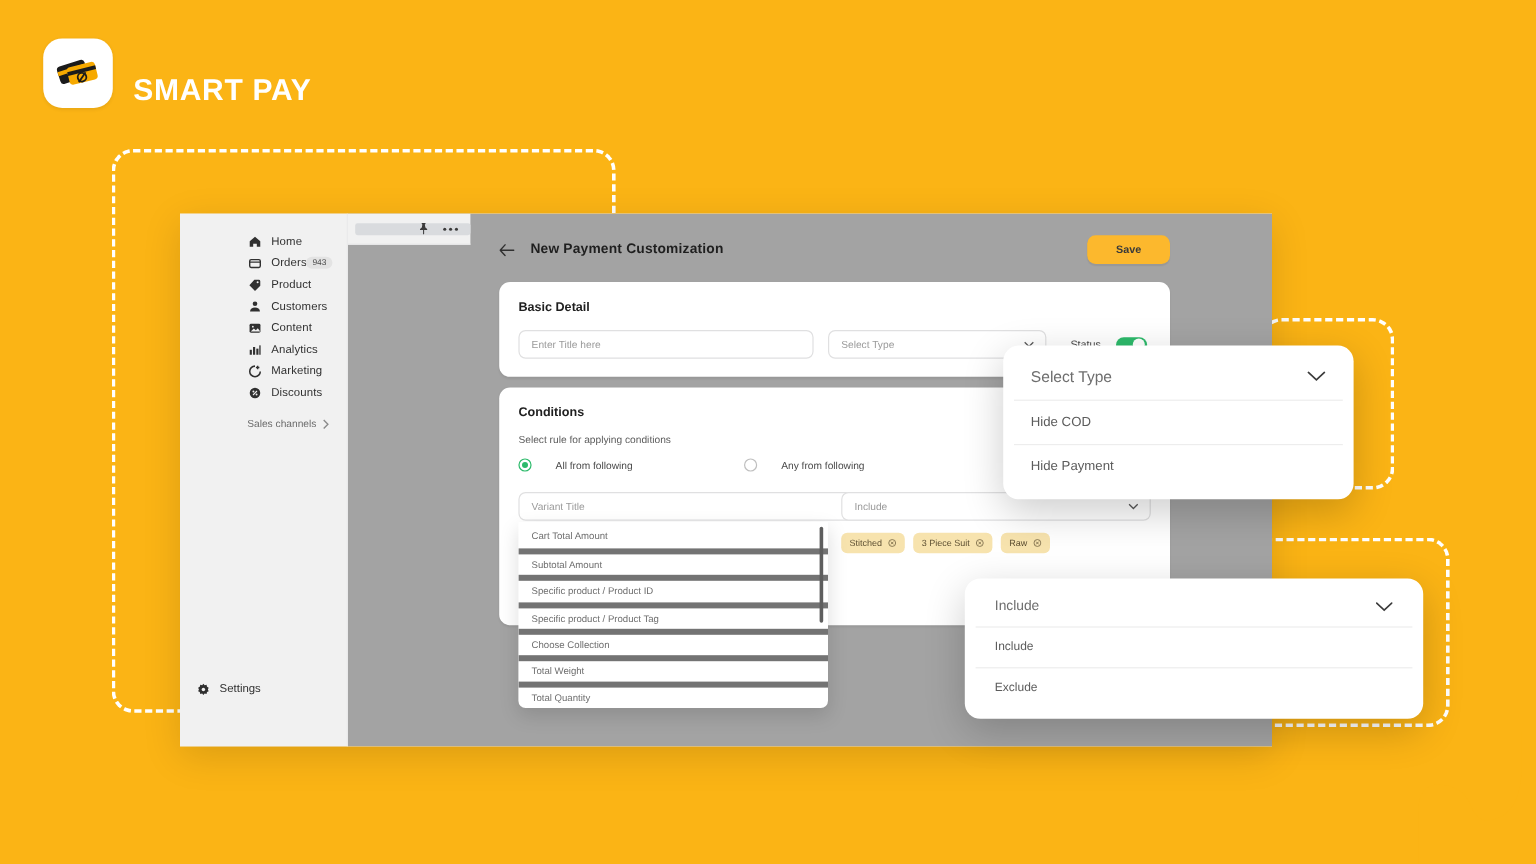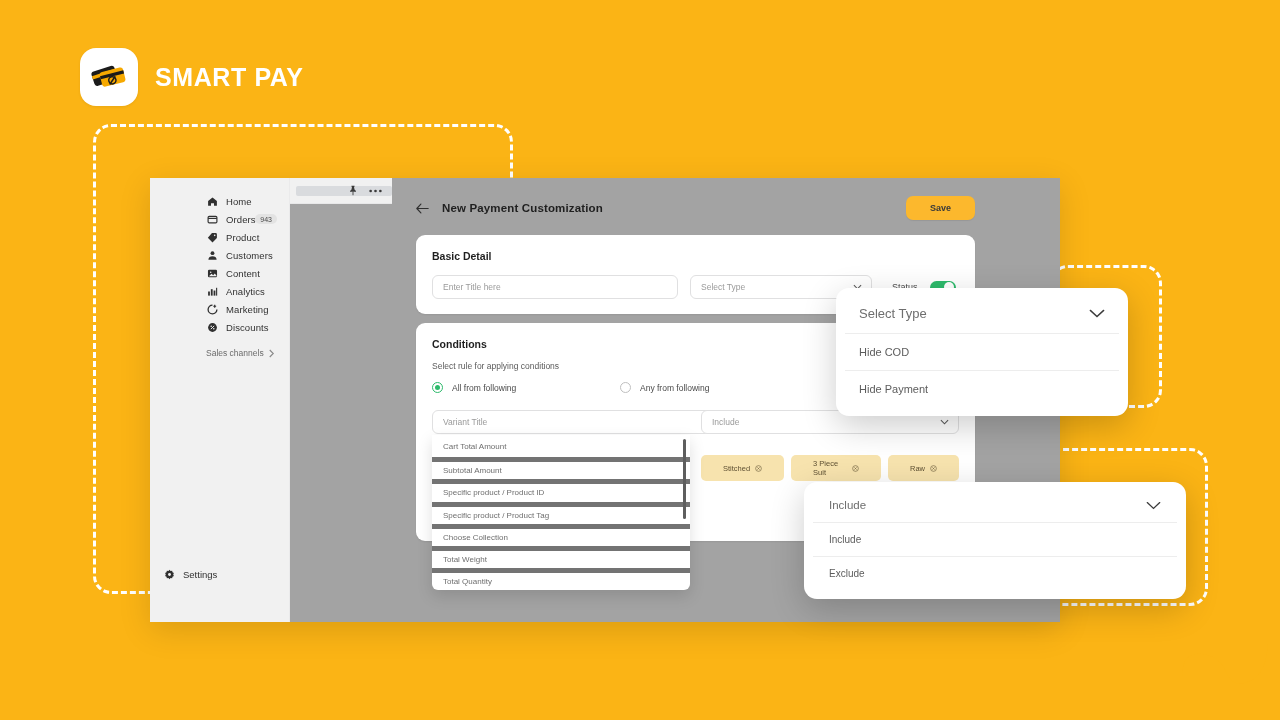--- a/index.html
+++ b/index.html
@@ -12,22 +12,22 @@
     position: relative;
     width: 1280px; height: 720px;
     background: #FBB415;
   }
 
   
   .wave { position: absolute; right: 0; bottom: 0; width: 140px; height: 110px; }
 
   
   .logo-wrap {
-    position: absolute; left: 36px; top: 48px;
-    display: flex; align-items: center; gap: 17px; margin-left: 44px;
+    position: absolute; left: 36px; top: 32px;
+    display: flex; align-items: flex-end; gap: 17px;
   }
   .logo-mark {
     width: 58px; height: 58px; border-radius: 16px;
     background: #FFFFFF;
     display: flex; align-items: center; justify-content: center;
     box-shadow: 0 1px 3px rgba(0,0,0,.07);
   }
   .logo-text {
     font-size: 25px; font-weight: bold; letter-spacing: .6px;
     color: #FFFFFF;
@@ -142,21 +142,21 @@
     cursor: pointer;
   }
   .toggle .knob {
     position:absolute; right: 1.5px; top: 1.5px;
     width: 10px; height: 10px; border-radius: 50%;
     background: #FFFFFF;
   }
 
   .sub-label { font-size: 8.5px; color: #5B5B5B; margin-top: 11px; }
   .radio-row { display:flex; align-items:center; margin-top: 11px; }
-  .radio-opt { display:flex; align-items:center; gap: 9px; }
+  .radio-opt { display:flex; align-items:center; gap: 20px; }
   .radio-opt.first { width: 188px; }
   .radio {
     width: 11px; height: 11px; border-radius: 50%;
     border: 1.3px solid #BFBFBF; background: #fff;
     display:flex; align-items:center; justify-content:center;
   }
   .radio.on { border-color: #2DBA6B; }
   .radio.on::after {
     content:''; width: 5.5px; height: 5.5px; border-radius:50%;
     background: #2DBA6B;
@@ -186,21 +186,21 @@
     position: absolute; right: 4px; top: 4px;
     width: 3.5px; height: 80px; border-radius: 2px;
     background: #5E5E5E;
   }
 
   
   .chips { display:flex; gap: 7px; margin-top: 10px; }
   .chip {
     background: #F7E3AE; color: #5E5033;
     font-size: 7.5px; border-radius: 5px;
-    padding: 4px 22px; display:flex; align-items:center; gap: 5px; margin-top: 11px;
+    padding: 4px 7px; display:flex; align-items:center; gap: 5px;
   }
   .chip .x { font-size: 8px; color:#7A6A47; display:flex; }
 
   
   .pop {
     position: absolute;
     background: #FFFFFF;
     border-radius: 13px;
     box-shadow: 0 10px 34px rgba(0,0,0,.20);
     padding: 9px;

